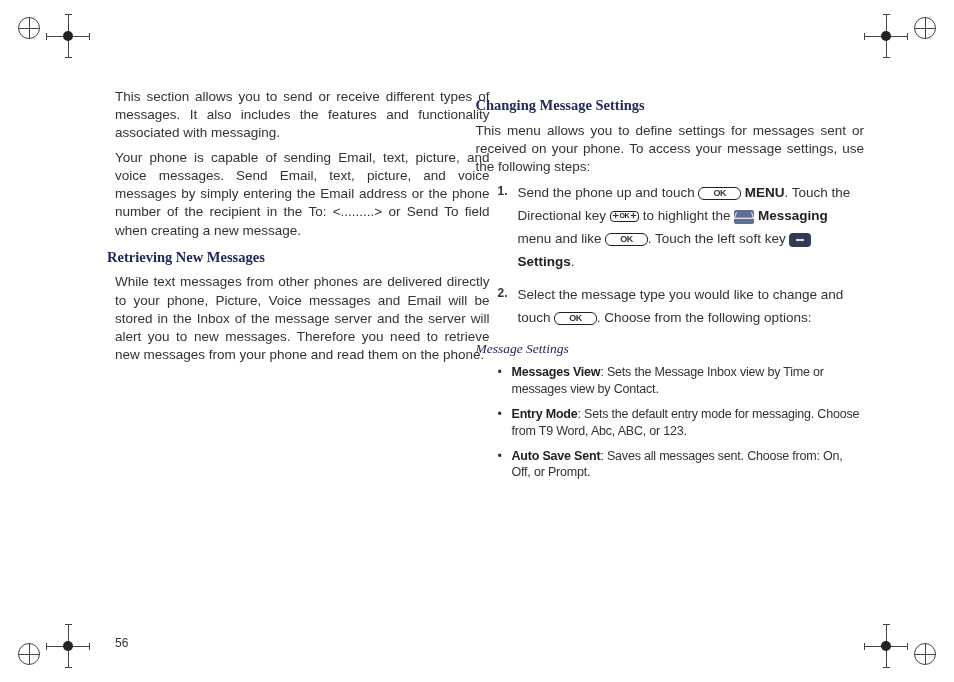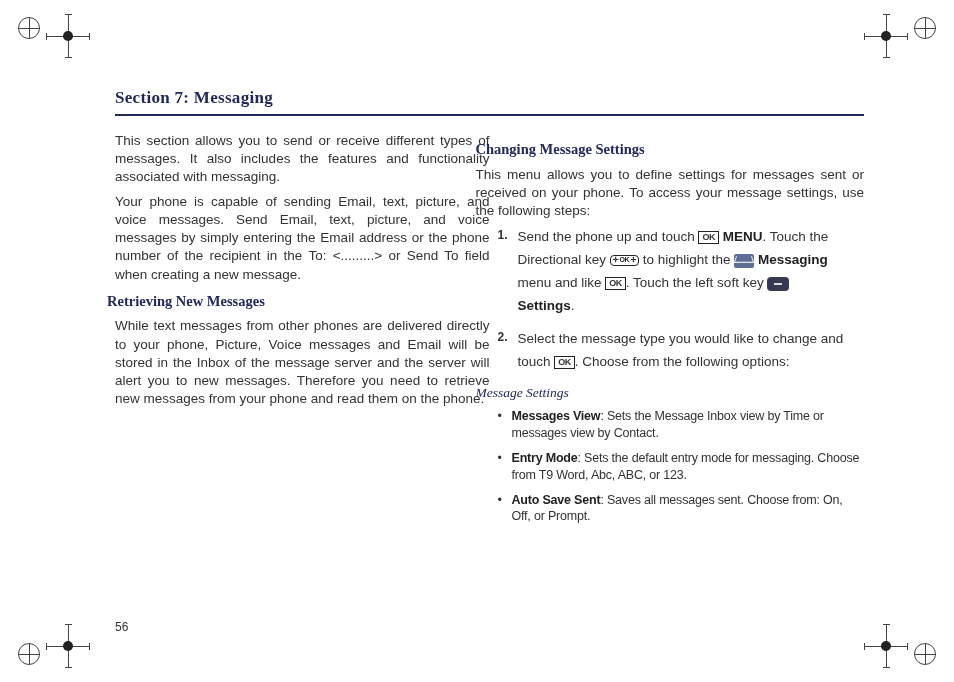--- a/index.html
+++ b/index.html
@@ -53,28 +53,28 @@
     ol.steps .step-body { flex: 1; line-height: 1.7; }
 
     ul.bullets { list-style: none; margin-left: 8px; }
     ul.bullets > li { display: flex; margin-bottom: 8px; font-size: 12.5px; line-height: 1.35; }
     ul.bullets .dot { width: 14px; flex-shrink: 0; }
 
     b { font-weight: bold; color: #222; }
     .condensed { font-stretch: condensed; letter-spacing: -0.2px; }
 
     
-    .icon-ok { display: inline-flex; align-items: center; justify-content: center; border: 1.3px solid #222; border-radius: 0; font-weight: 900; font-size: 9px; padding: 1px 3px; line-height: 1; vertical-align: middle; letter-spacing: -0.5px; font-family: Arial, sans-serif; }
+    .icon-ok { display: inline-flex; align-items: center; justify-content: center; border: 1.3px solid #222; border-radius: 6px; font-weight: 900; font-size: 9px; padding: 1px 14px; line-height: 1; vertical-align: middle; letter-spacing: -0.5px; font-family: Arial, sans-serif; }
     .icon-dir { display: inline-flex; align-items: center; justify-content: center; border: 1.3px solid #222; border-radius: 4px; padding: 1px 2px; vertical-align: middle; font-size: 7px; line-height: 0.9; font-family: Arial; font-weight: bold; letter-spacing: -0.5px; color: #222; }
     .icon-env { display: inline-flex; width: 20px; height: 14px; background: #5d6f97; border-radius: 2px; vertical-align: middle; position: relative; }
     .icon-env::after { content: ""; position: absolute; top: 2px; left: 2px; right: 2px; height: 6px; border-bottom: 1px solid rgba(255,255,255,0.8); border-left: 1px solid rgba(255,255,255,0.8); border-right: 1px solid rgba(255,255,255,0.8); transform: perspective(20px) rotateX(40deg); transform-origin: top; }
     .icon-softkey { display: inline-flex; width: 22px; height: 14px; background: #333a52; border-radius: 4px; vertical-align: middle; position: relative; }
     .icon-softkey::after { content: ""; position: absolute; top: 50%; left: 50%; width: 8px; height: 2px; background: #ddd; transform: translate(-50%, -50%); }
 
-    .page-num { position: absolute; bottom: 48px; left: 115px; font-size: 12px; color: #333; }
+    .page-num { position: absolute; bottom: 32px; left: 115px; font-size: 12px; color: #333; }
   </style>
 </head>
 <body>
 
 <div class="mark tl">
   <div class="mark-inner">
     <div class="reg-circle"></div>
     <div class="crosshair">
         <div class="hline"></div>
         <div class="vline"></div>
@@ -107,21 +107,20 @@
     <div class="reg-circle"></div>
     <div class="crosshair">
         <div class="hline"></div>
         <div class="vline"></div>
         <div class="dot"></div>
       </div>
   </div>
 </div>
 
 <div class="page">
-  <div class="section-title">Section 7:  Messaging</div>
 
   <div class="columns">
 
     <div class="col">
       <p>This section allows you to send or receive different types of messages. It also includes the features and functionality associated with messaging.</p>
       <p>Your phone is capable of sending Email, text, picture, and voice messages. Send Email, text, picture, and voice messages by simply entering the Email address or the phone number of the recipient in the To: &lt;.........&gt; or Send To field when creating a new message.</p>
       <div class="h2">Retrieving New Messages</div>
       <p>While text messages from other phones are delivered directly to your phone, Picture, Voice messages and Email will be stored in the Inbox of the message server and the server will alert you to new messages. Therefore you need to retrieve new messages from your phone and read them on the phone.</p>
     </div>
 

